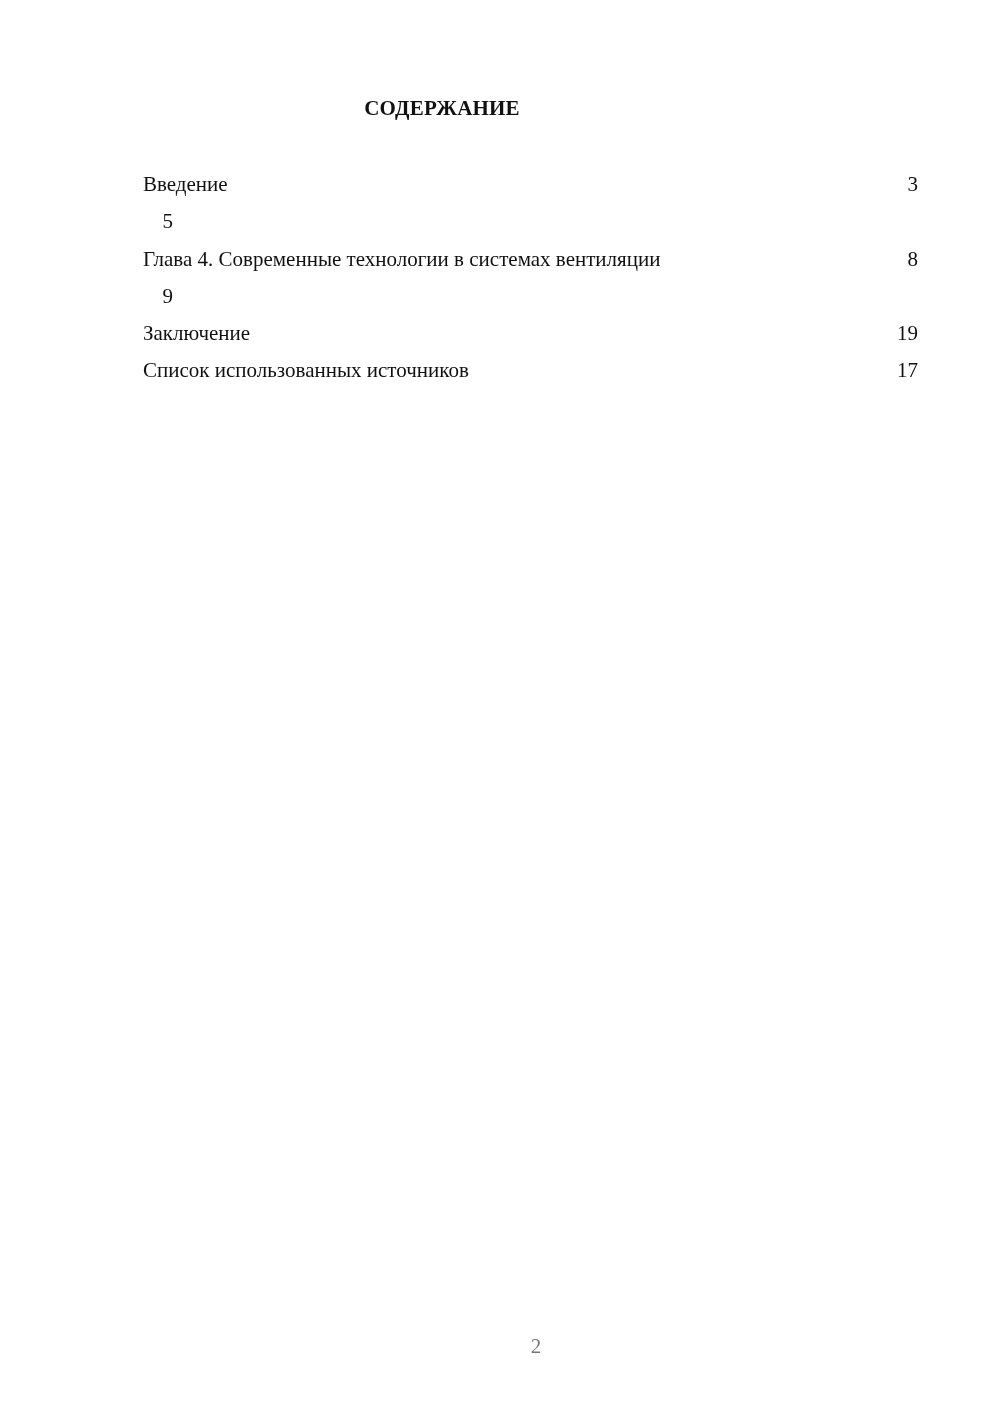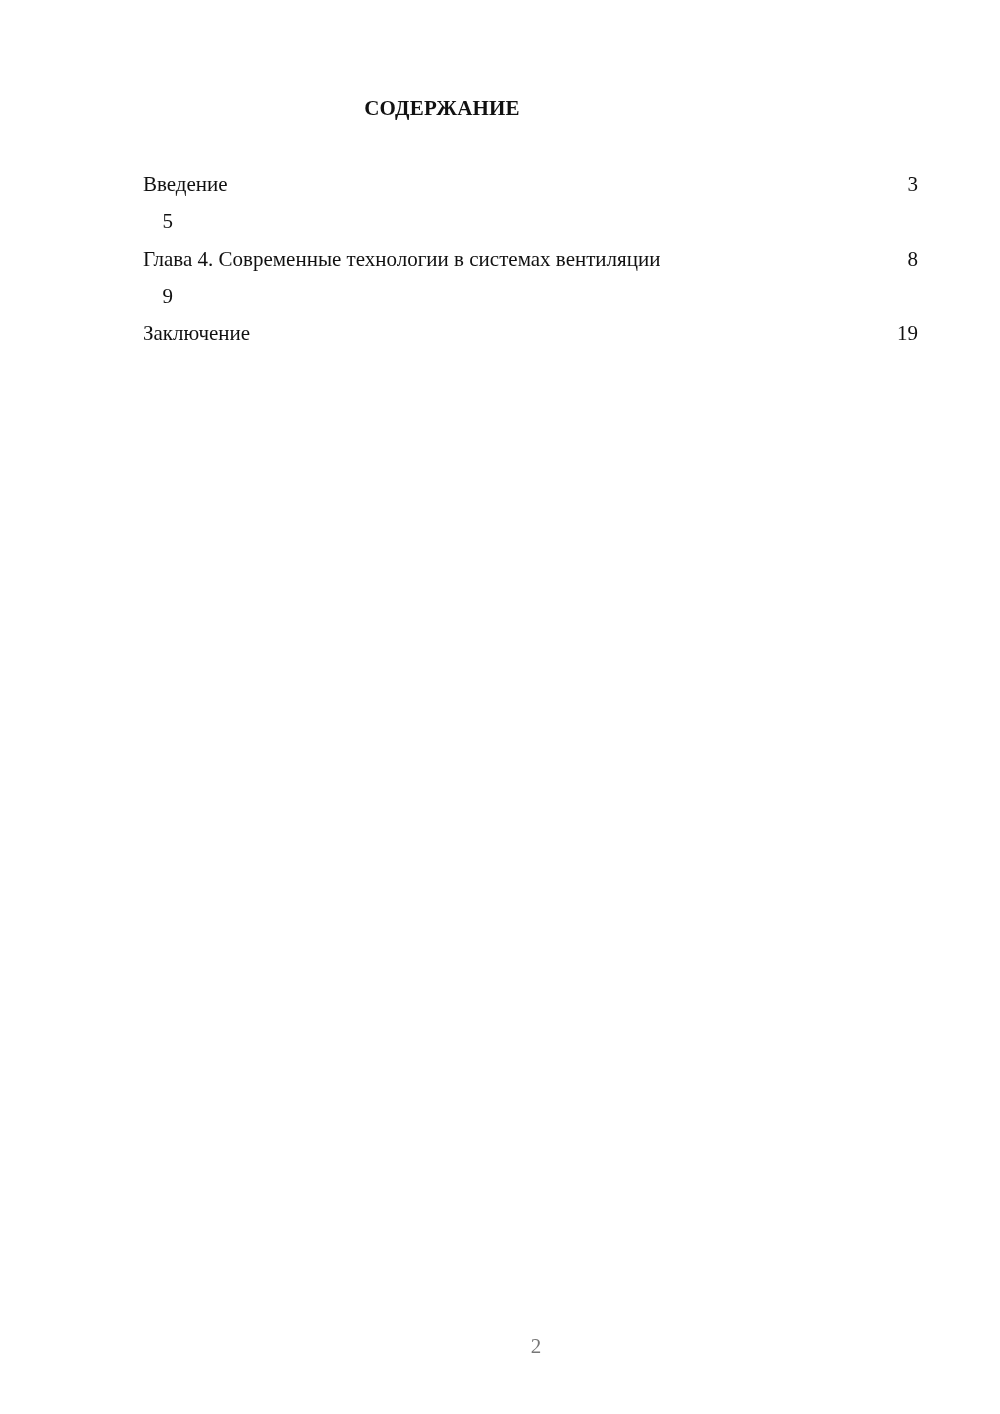--- a/index.html
+++ b/index.html
@@ -78,15 +78,19 @@
     <span class="toc-label">Глава 4. Современные технологии в системах вентиляции</span>
     <span class="toc-page">8</span>
   </div>
   <div class="toc-row">
     <span class="toc-page">9</span>
   </div>
   <div class="toc-row">
     <span class="toc-label">Заключение</span>
     <span class="toc-page">19</span>
   </div>
+  <div class="toc-row">
+    <span class="toc-label">Список использованных источников</span>
+    <span class="toc-page">17</span>
+  </div>
 </div>
 
 <div class="page-number">2</div>
 
 </body></html>

